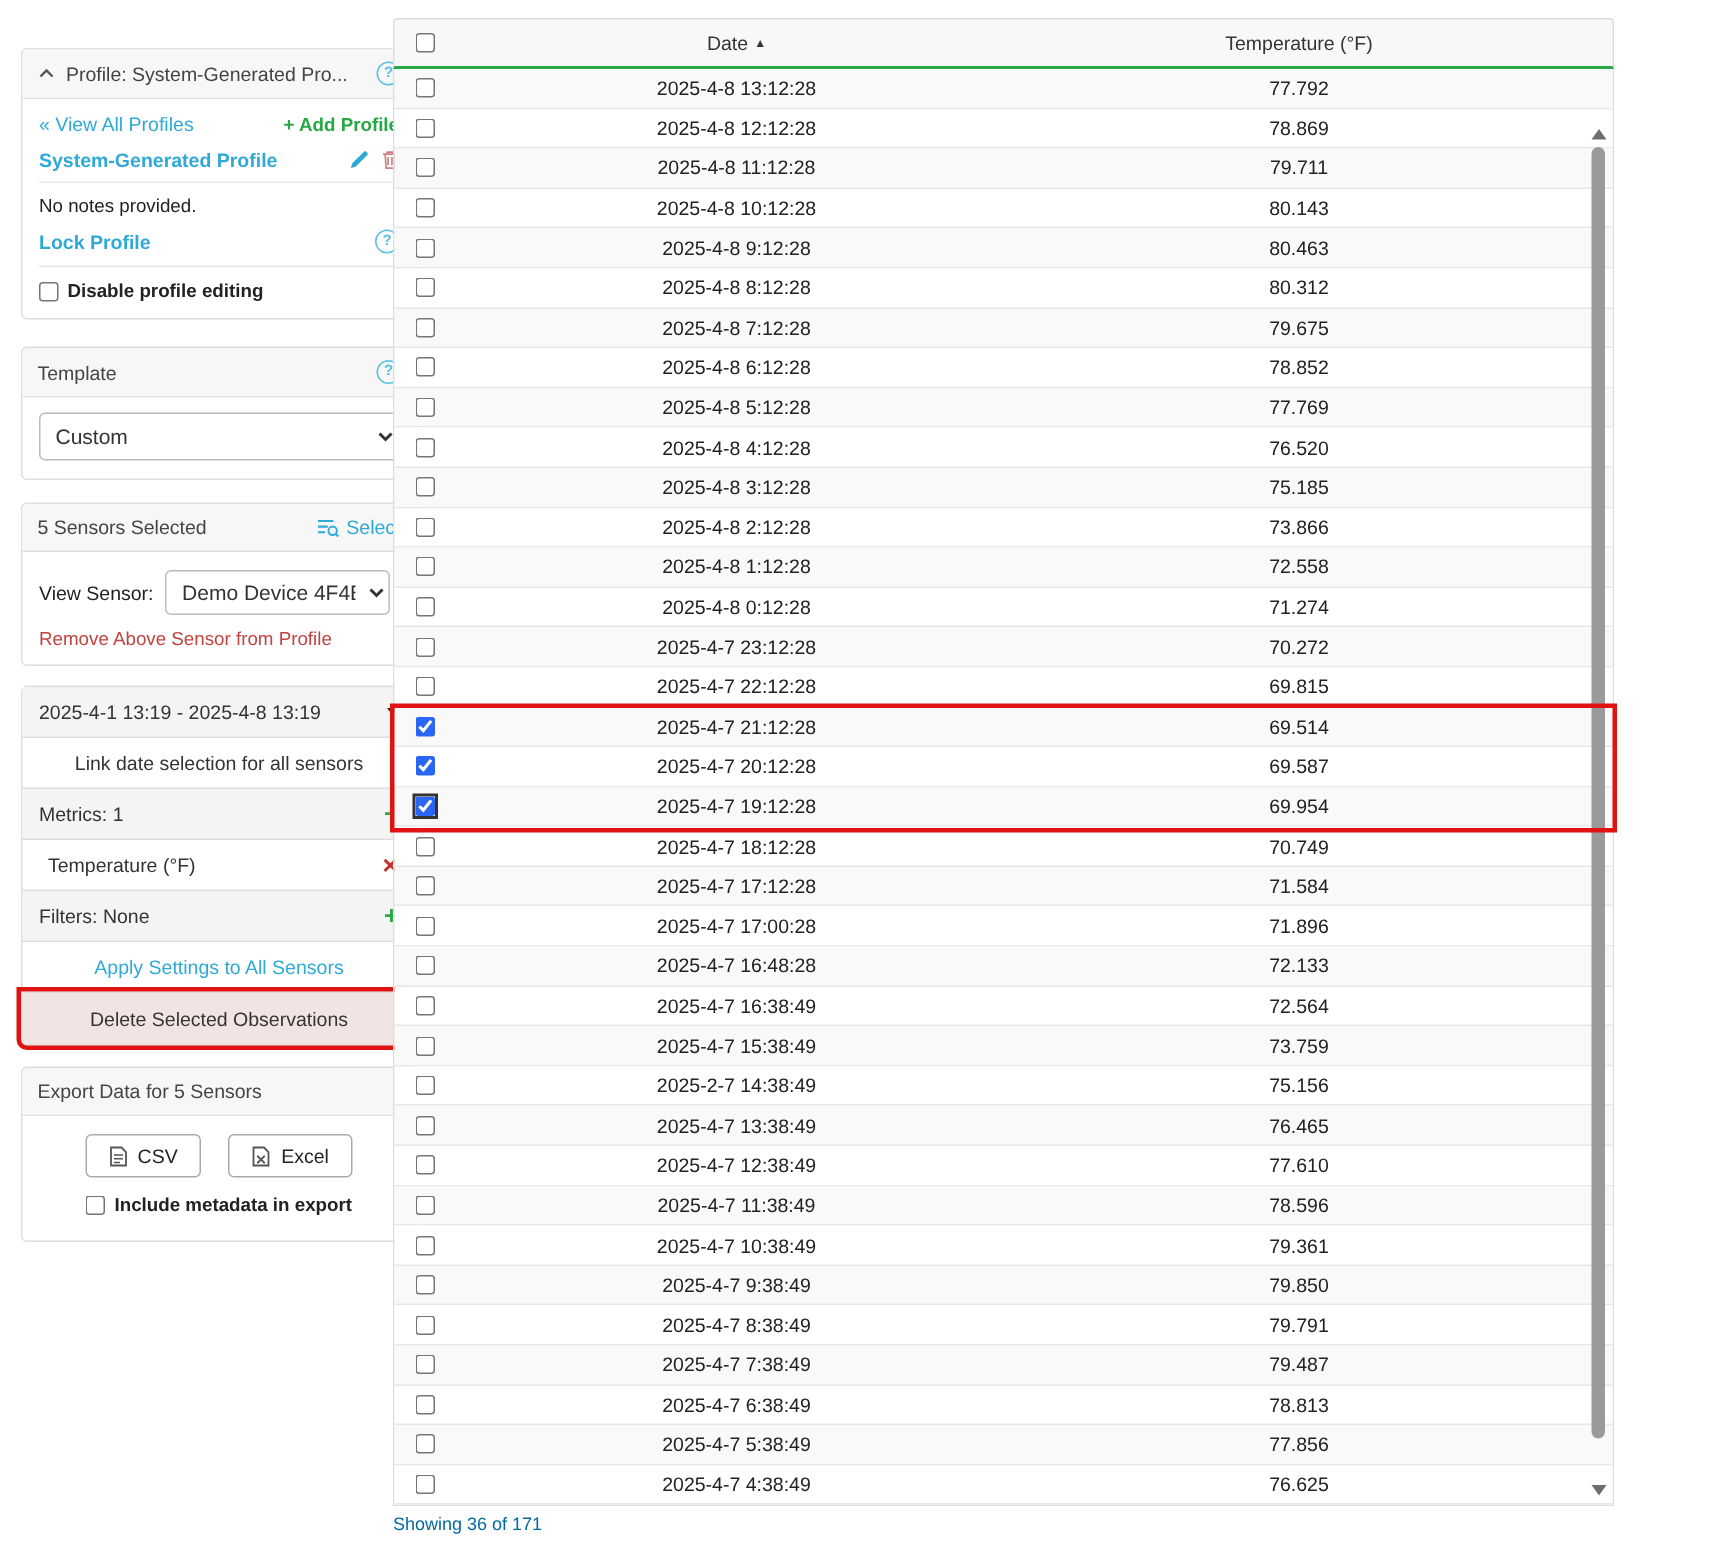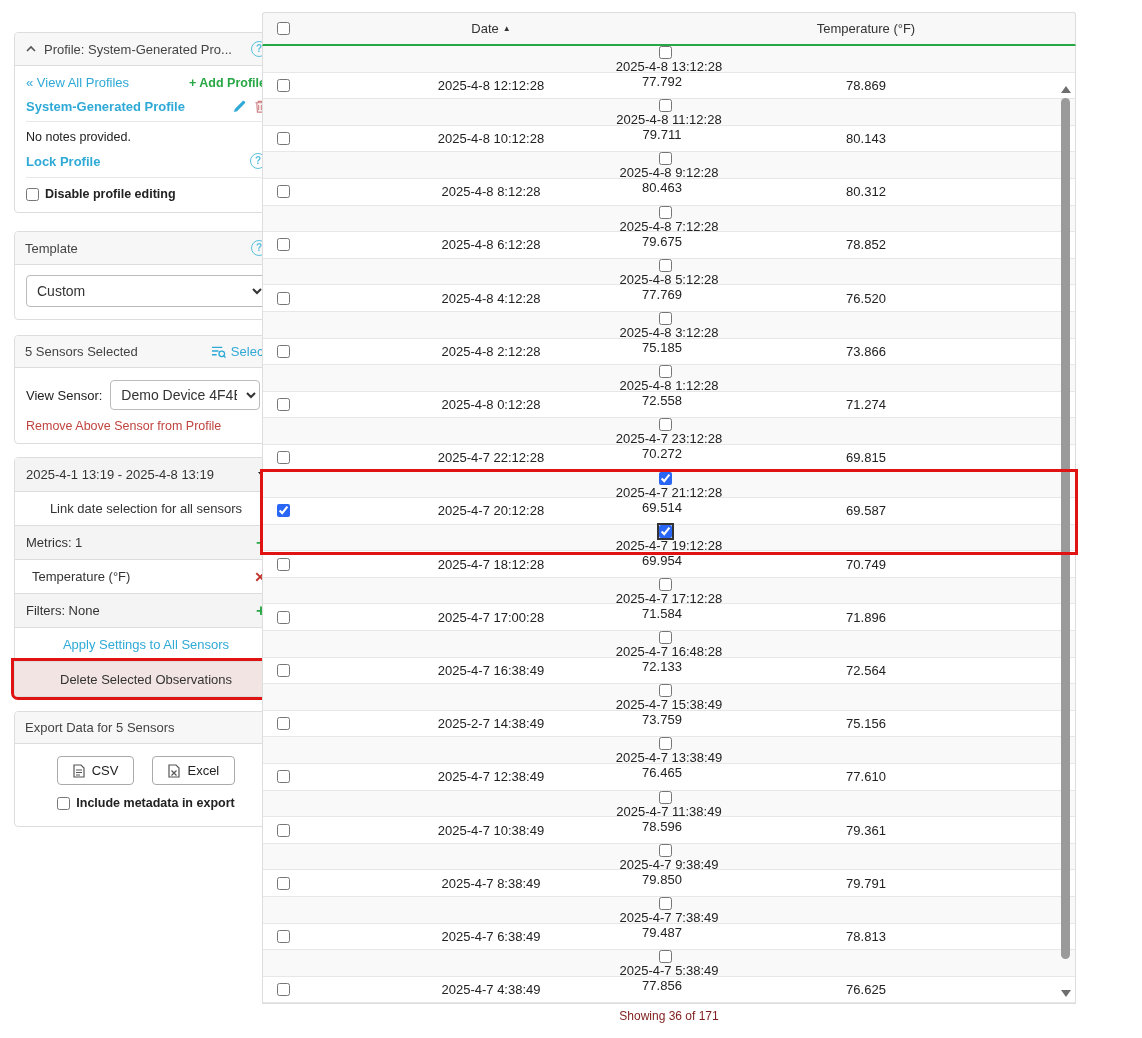--- a/index.html
+++ b/index.html
@@ -53,36 +53,36 @@
   .export-buttons { display:flex; justify-content:center; gap:18px; }
   .btn { display:inline-flex; align-items:center; gap:7px; border:1px solid #aaa; border-radius:4px; background:#fff; padding:6px 15px; font-size:13px; color:#222; cursor:pointer; font-family:"Liberation Sans",sans-serif; }
   .meta-row { margin-top:11px; display:inline-flex; align-items:center; gap:6px; font-weight:bold; font-size:12.5px; color:#222; }
 
   
   .table-wrap { position:absolute; left:262px; top:12px; width:814px; }
   .thead { display:flex; align-items:center; height:34px; background:#f8f8f8; border:1px solid #ddd; border-bottom:2px solid #28a745; border-radius:3px 3px 0 0; font-size:13px; color:#333; }
   .tbody { position:relative; border:1px solid #ddd; border-top:none; }
   .trow { display:flex; align-items:center; height:26.6px; border-bottom:1px solid #e7e7e7; font-size:13px; color:#222; background:#fff; }
   .trow:last-child { border-bottom:none; }
-  .trow.odd { background:#f9f9f9;flex-direction:column; }
+  .trow.odd { background:#f9f9f9; }
   .cell { display:flex; align-items:center; }
   .c-check { width:48px; padding-left:14px; flex:none; }
   .c-date { width:360px; flex:none; justify-content:center; text-align:center; }
   .c-temp { flex:1; justify-content:center; text-align:center; padding-right:14px; }
   .sort-arrow { font-size:8px; margin-left:4px; color:#333; }
   .focus-ring { outline:2px solid #333; outline-offset:0px; }
 
   .row-annotation { position:absolute; left:-3px; right:-3px; border:3px solid #e01212; pointer-events:none; }
 
   .scrollbar { position:absolute; top:36px; right:2px; bottom:2px; width:14px; }
   .sb-up { position:absolute; top:4px; left:2px; width:0; height:0; border-left:5px solid transparent; border-right:5px solid transparent; border-bottom:7px solid #6e6e6e; }
   .sb-down { position:absolute; bottom:4px; left:2px; width:0; height:0; border-left:5px solid transparent; border-right:5px solid transparent; border-top:7px solid #6e6e6e; }
   .sb-thumb { position:absolute; top:16px; bottom:42px; left:2px; width:9px; background:#9a9a9a; border-radius:5px; }
 
-  .table-footer { margin-top:5px; text-align:center; font-size:12px; color:#7f1d1d; }
+  .table-footer { margin-top:5px; text-align:left; font-size:12px; color:#0369a1; }
 
   svg { display:block; }
 </style>
 </head>
 <body>
 
 <div class="app">
 
   <div class="sidebar">
 

